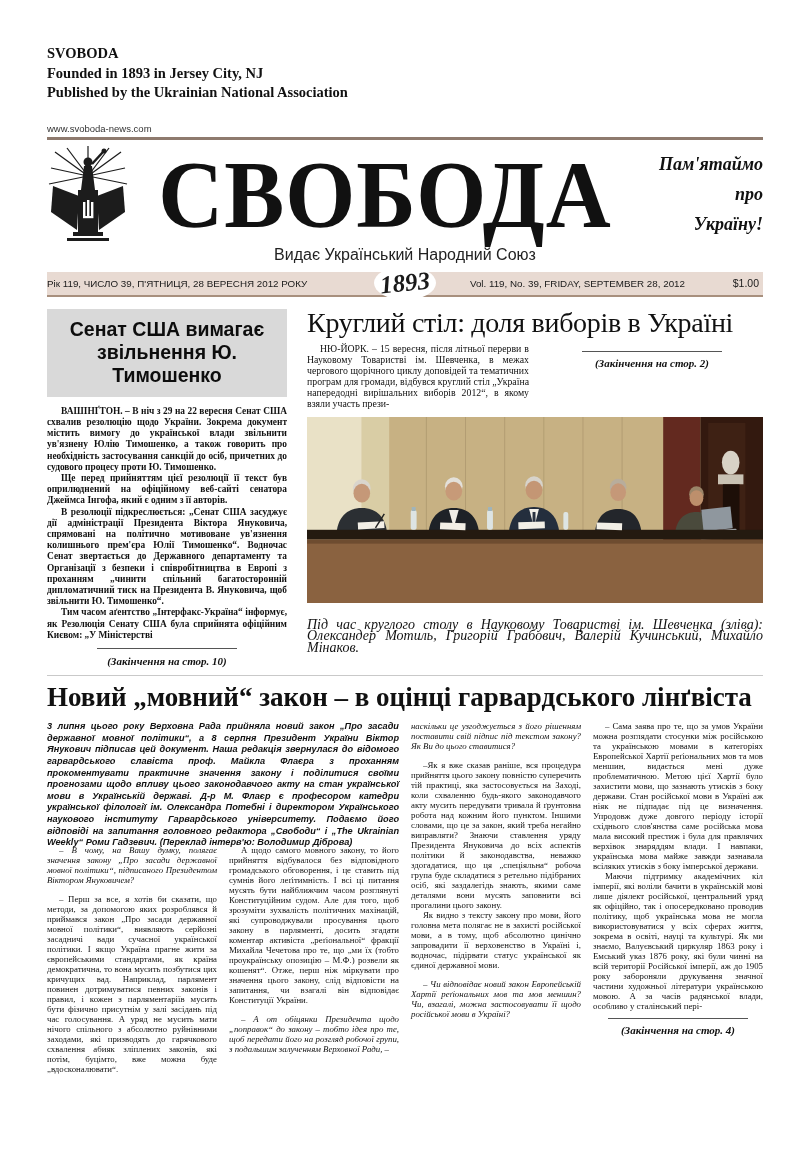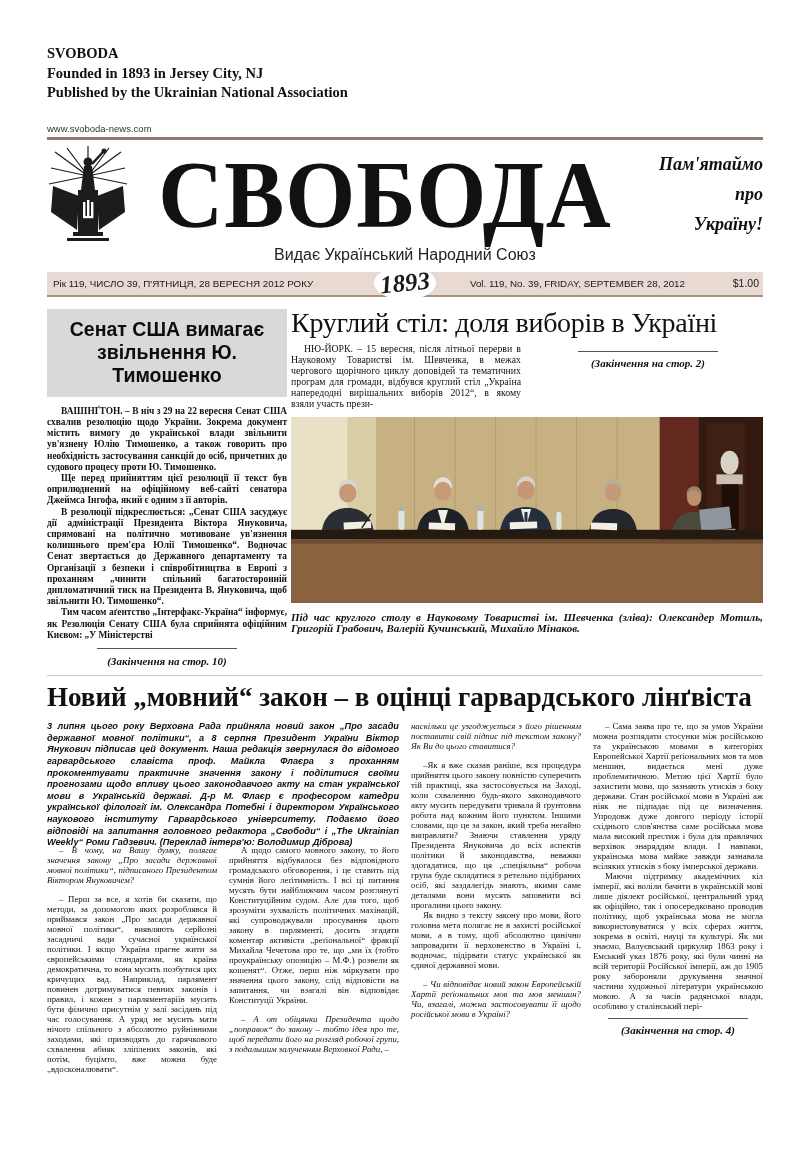--- a/index.html
+++ b/index.html
@@ -16,46 +16,46 @@
 
   
   .masthead{display:flex;align-items:center;margin-top:4px;height:102px;}
   .logo{width:82px;height:98px;flex:0 0 82px;}
   .mast-title{flex:1;text-align:center;font-weight:bold;font-size:90px;line-height:.95;letter-spacing:1px;transform:scaleY(1.05);white-space:nowrap;}
   .motto{flex:0 0 122px;text-align:right;font-style:italic;font-weight:bold;font-size:18px;line-height:1.65;}
   .mast-sub{text-align:center;font-family:"Liberation Sans",sans-serif;font-size:16px;color:#222;margin-top:0;}
 
   
   .datebar{position:relative;margin-top:8px;height:23px;background:#e8dad2;border-bottom:2px solid #a8907e;display:flex;align-items:center;font-family:"Liberation Sans",sans-serif;font-size:9.8px;color:#1a1a1a;}
-  .datebar .dl{margin-left:6px;}
+  .datebar .dl{margin-left:0;}
   .datebar .dr{position:absolute;right:78px;}
   .datebar .price{position:absolute;right:4px;font-size:10.5px;}
   .year-oval{position:absolute;left:50%;top:-6px;transform:translateX(-50%);width:62px;height:34px;background:#fff;border-radius:50%;display:flex;align-items:center;justify-content:center;}
   .year-oval span{font-family:"Liberation Serif",serif;font-style:italic;font-weight:bold;font-size:25px;transform:rotate(-6deg);}
 
   
-  .main-row{display:flex;margin-top:12px;gap:4px;}
+  .main-row{display:flex;margin-top:12px;gap:20px;}
   .left-col{flex:0 0 240px;width:240px;}
   .right-col{flex:1;min-width:0;}
 
   .gray-box{background:#d9d9d9;padding:9px 4px 10px;text-align:center;font-family:"Liberation Sans",sans-serif;font-weight:bold;font-size:19.5px;line-height:1.18;color:#0d0d0d;}
   .left-body{margin-top:9px;font-size:9.4px;line-height:11.2px;font-weight:bold;text-align:justify;}
   .left-body p{margin:0;text-indent:14px;}
 
   .cont{margin-top:6px;text-align:center;font-style:italic;font-weight:bold;font-size:11px;}
   .cont-rule{width:140px;border-top:1px solid #555;margin:7px auto 5px;}
 
   .rt-headline{font-weight:normal;font-size:28px;line-height:1.02;letter-spacing:-.3px;margin:0 0 7px;white-space:nowrap;}
   .rt-cols{display:flex;gap:12px;font-size:9.8px;line-height:10.9px;text-align:justify;}
   .rt-cols .c{flex:1;min-width:0;}
   .rt-cols p{margin:0;text-indent:13px;}
 
   .photo-wrap{margin-top:7px;width:100%;height:186px;}
   .photo-wrap svg{display:block;width:100%;height:100%;}
-  .caption{margin-top:9px;font-style:italic;font-weight:bold;font-size:11px;line-height:11.6px;text-align:justify;}
+  .caption{margin-top:16px;font-style:italic;font-weight:normal;font-size:14px;line-height:11.6px;text-align:justify;}
 
   .section-divider{margin-top:8px;border-top:1px solid #c9c9c9;}
 
   
   .lang-headline{font-weight:bold;font-size:27px;line-height:1.05;margin:7px 0 10px;white-space:nowrap;}
   .lang-grid{position:relative;height:438px;}
   .bcol{position:absolute;width:170px;font-size:8.8px;line-height:10px;text-align:justify;}
   .bcol p{margin:0;text-indent:12px;}
   .bcol .q{font-style:italic;}
   .gap{margin-top:9px !important;}

